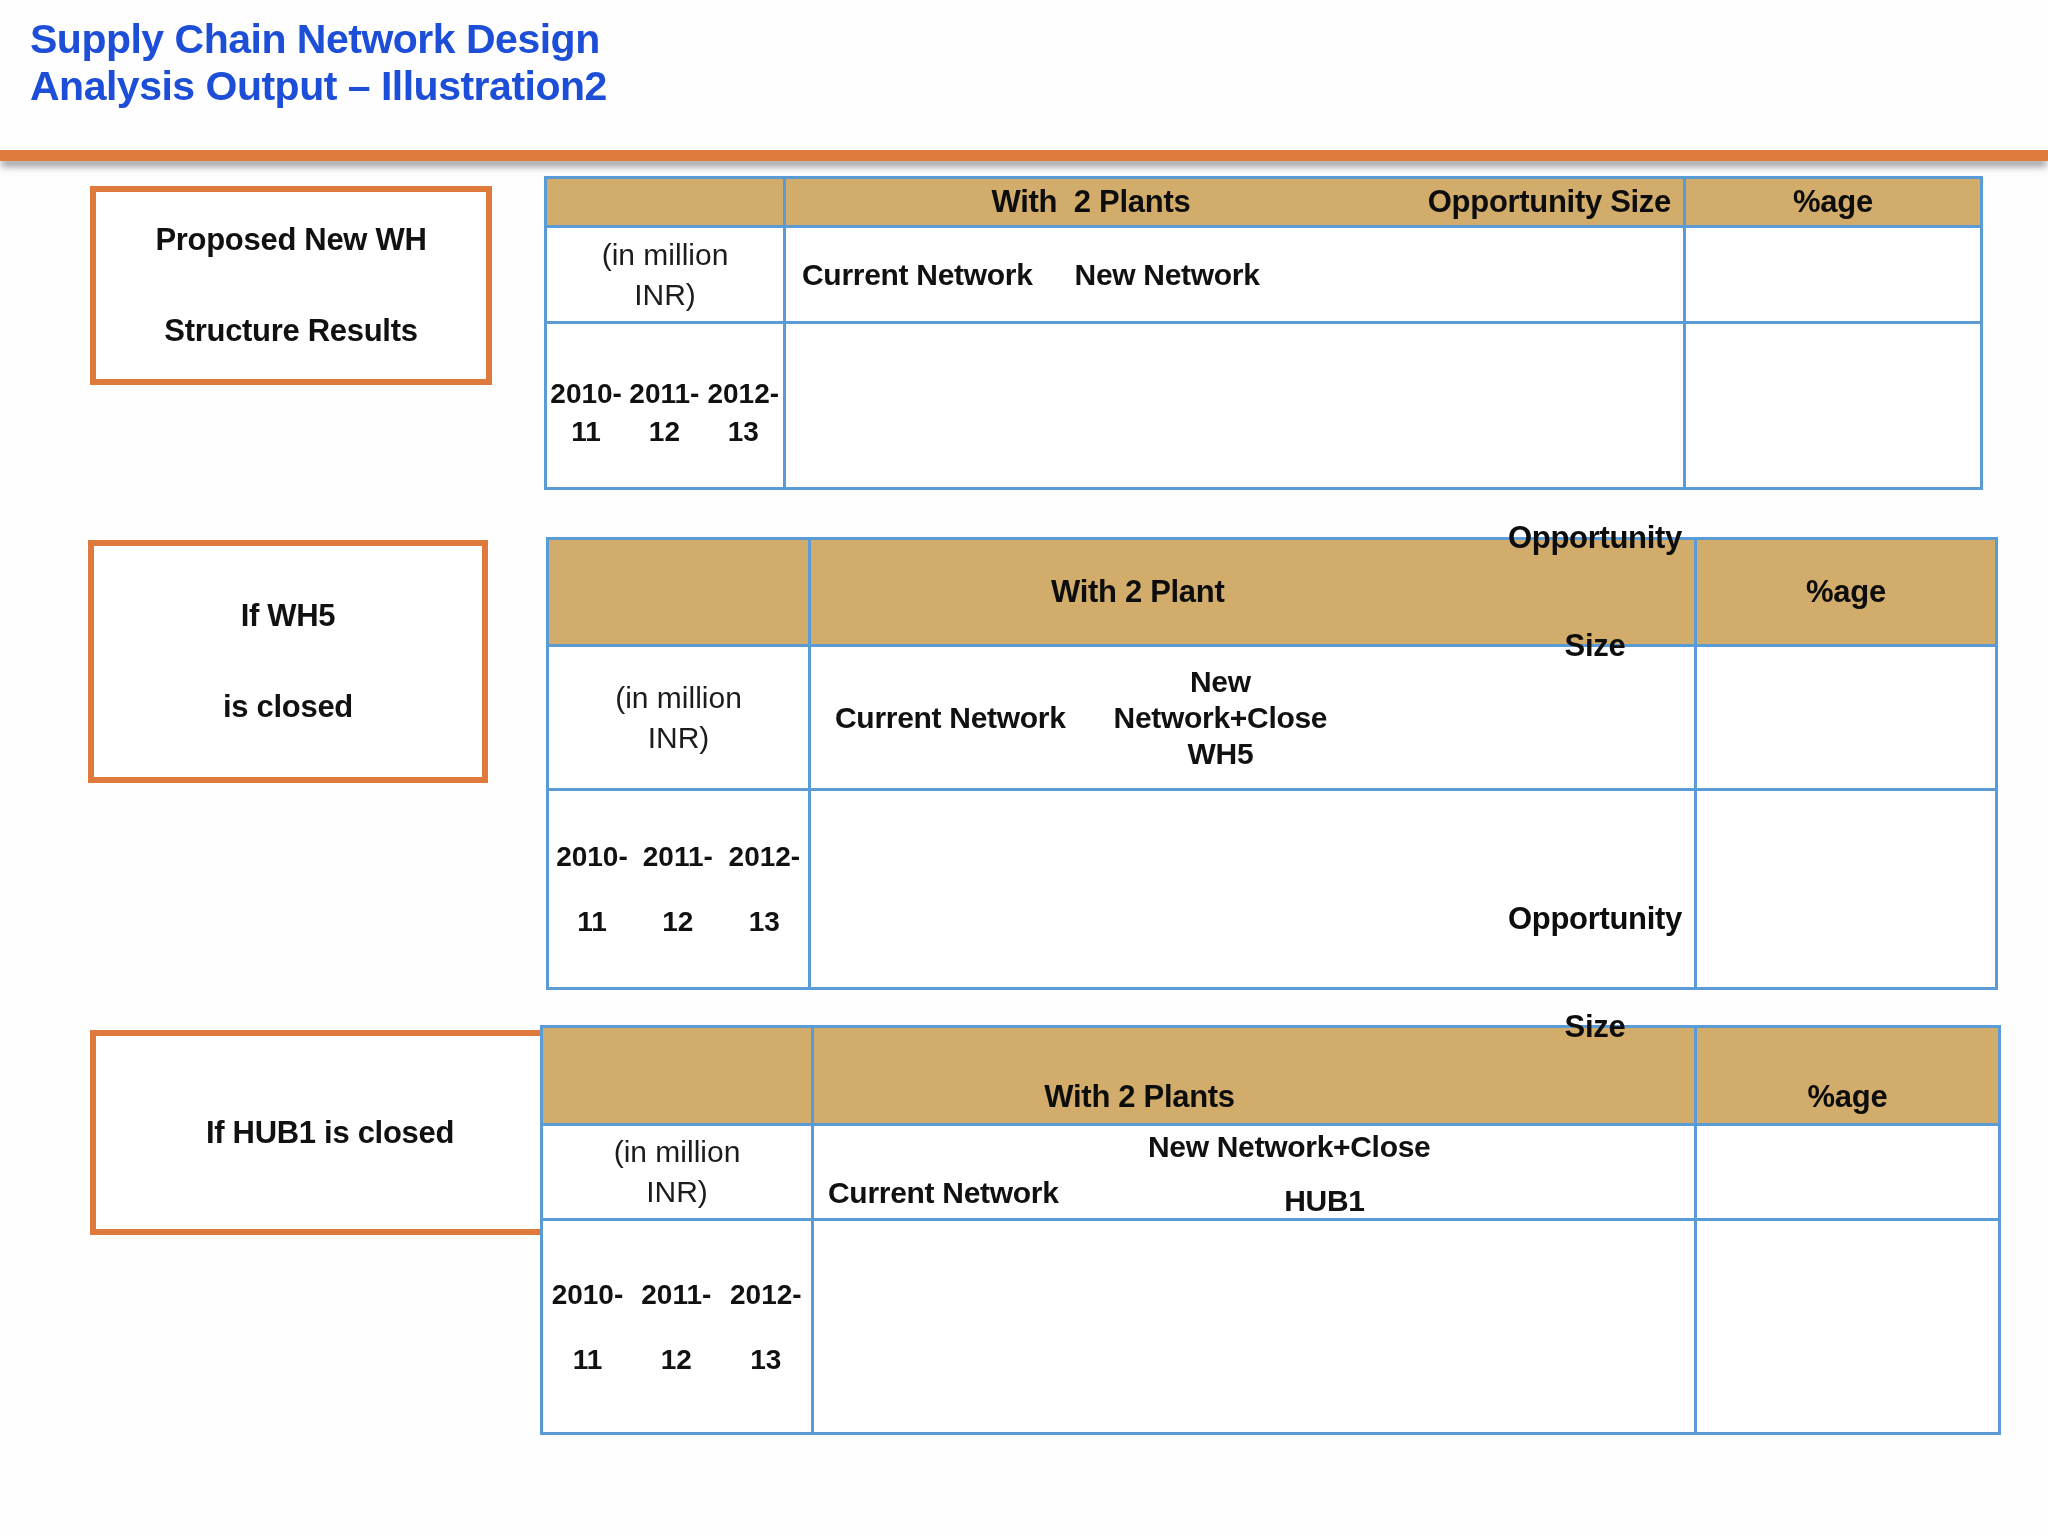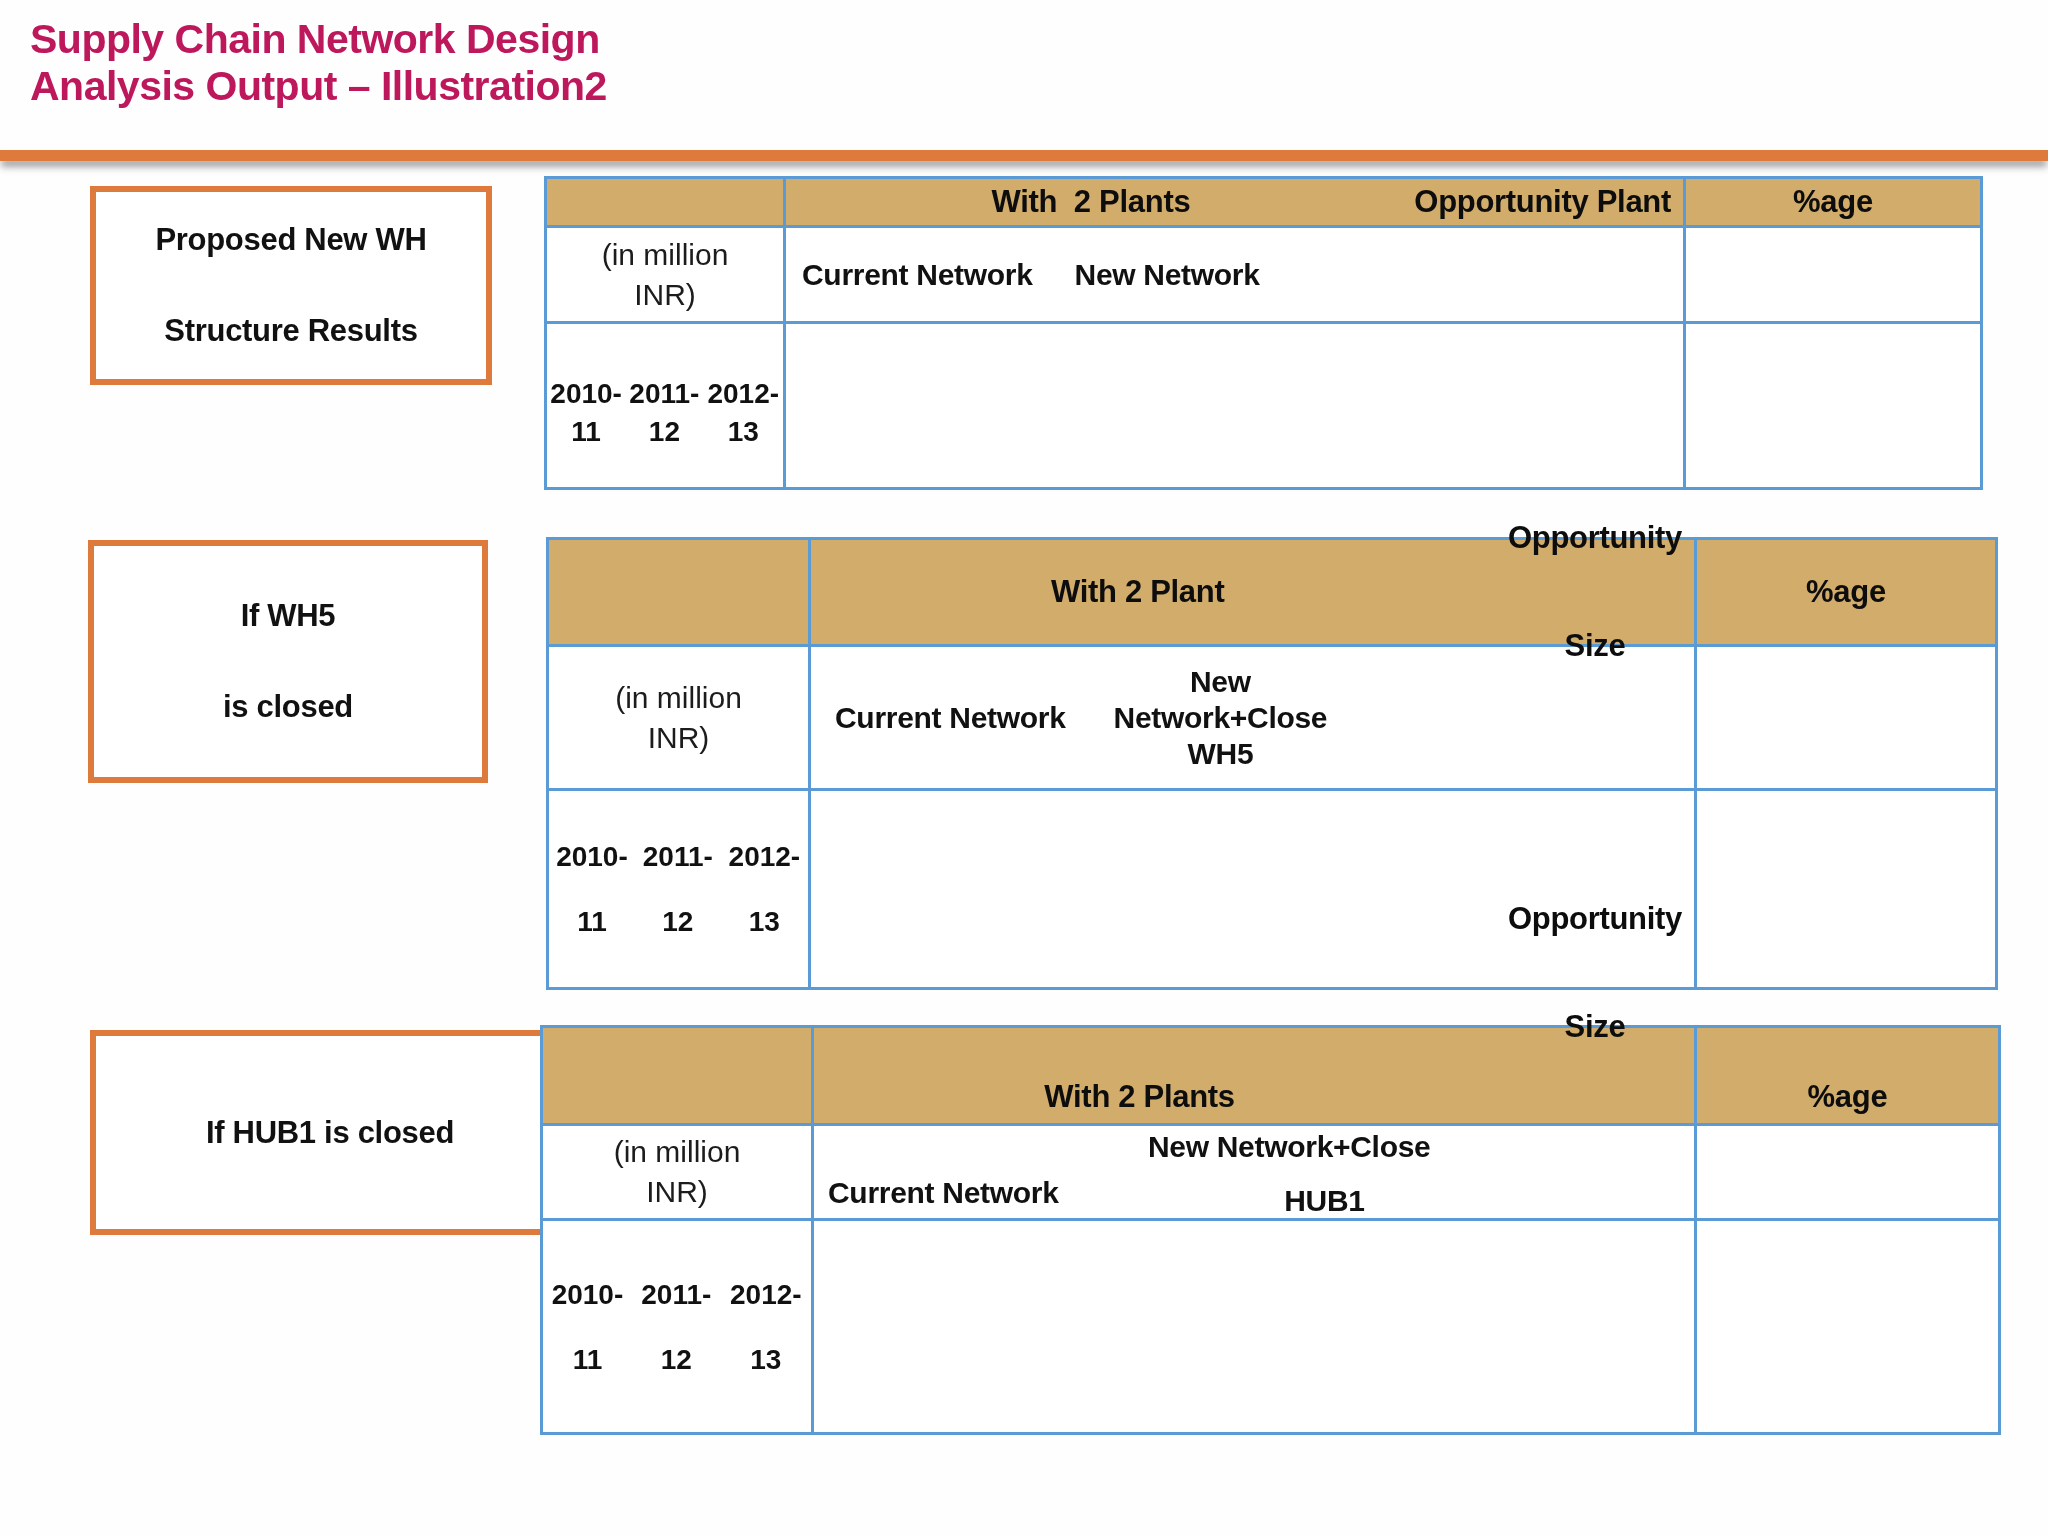--- a/index.html
+++ b/index.html
@@ -1,20 +1,20 @@
 <!DOCTYPE html>
 <html><head>
 <meta charset="utf-8">
 <style>
   html,body{margin:0;padding:0;background:#ffffff;}
   body{width:2048px;height:1536px;position:relative;font-family:"Liberation Sans",sans-serif;color:#111;}
   .stage{position:absolute;inset:0;overflow:hidden;background:#fffefe;}
 
   
-  .title{position:absolute;left:30px;top:16px;font-size:41px;font-weight:700;letter-spacing:-0.5px;line-height:47px;color:#be185d;}
+  .title{position:absolute;left:30px;top:16px;font-size:41px;font-weight:700;letter-spacing:-0.5px;line-height:47px;color:#1d4ed8;}
 
   
   .rule{position:absolute;left:0;top:150px;width:2048px;height:11px;background:#DE7B3C;
         box-shadow:0 7px 7px -1px rgba(105,105,105,.6);}
 
   
   .obox{position:absolute;border:6px solid #DE7B3C;background:#fff;box-sizing:border-box;
         display:flex;flex-direction:column;align-items:center;justify-content:center;
         font-weight:700;font-size:31px;letter-spacing:-0.3px;line-height:46px;text-align:center;gap:45px;}
   .obox1{left:90px;top:186px;width:402px;height:199px;}
@@ -78,21 +78,21 @@
     <span>is closed</span>
   </div>
   <div class="obox obox3">
     <span>If HUB1 is closed</span>
   </div>
 
   <div class="tbl t1">
     <div class="cell tan"></div>
     <div class="cell tan">
       <span class="hdr withlbl" style="left:34%;">With  2 Plants</span>
-      <span class="hdr opplbl">Opportunity Plant</span>
+      <span class="hdr opplbl">Opportunity Size</span>
     </div>
     <div class="cell tan lastcol pctcell">
       <span class="hdr">%age</span>
     </div>
 
     <div class="cell unitcell">
       <span>(in  million</span>
       <span>INR)</span>
     </div>
     <div class="cell netcell">

